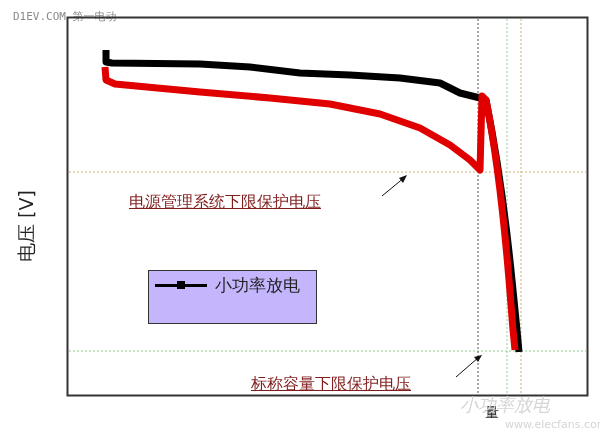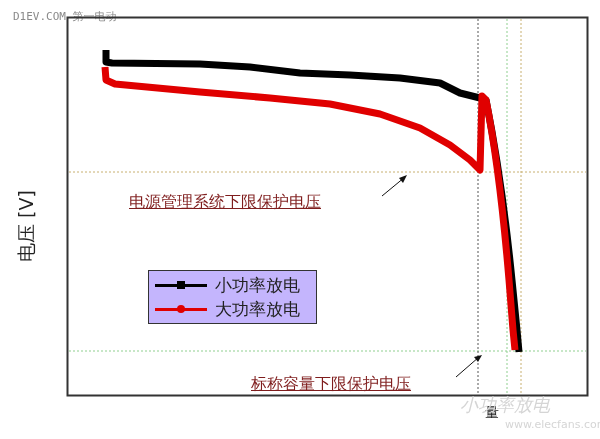--- a/index.html
+++ b/index.html
@@ -52,24 +52,17 @@
 <div class="anno" style="left:251px; top:374px;">标称容量下限保护电压</div>
 
 <div class="legend">
   <div class="legend-row" style="top:3px;">
     <div class="legend-swatch">
       <div class="line" style="background:#000;"></div>
       <div class="marker" style="background:#000;"></div>
     </div>
     <span>小功率放电</span>
   </div>
-  <div class="legend-row" style="top:27px;">
-    <div class="legend-swatch">
-      <div class="line" style="background:#e00000;"></div>
-      <div class="marker" style="background:#e00000; border-radius:50%;"></div>
-    </div>
-    <span>大功率放电</span>
-  </div>
 </div>
 
 <div class="xlabel">量</div>
 <div class="wm-bottom">小功率放电</div>
 <div class="wm-url">www.elecfans.com</div>
 
 </body></html>

